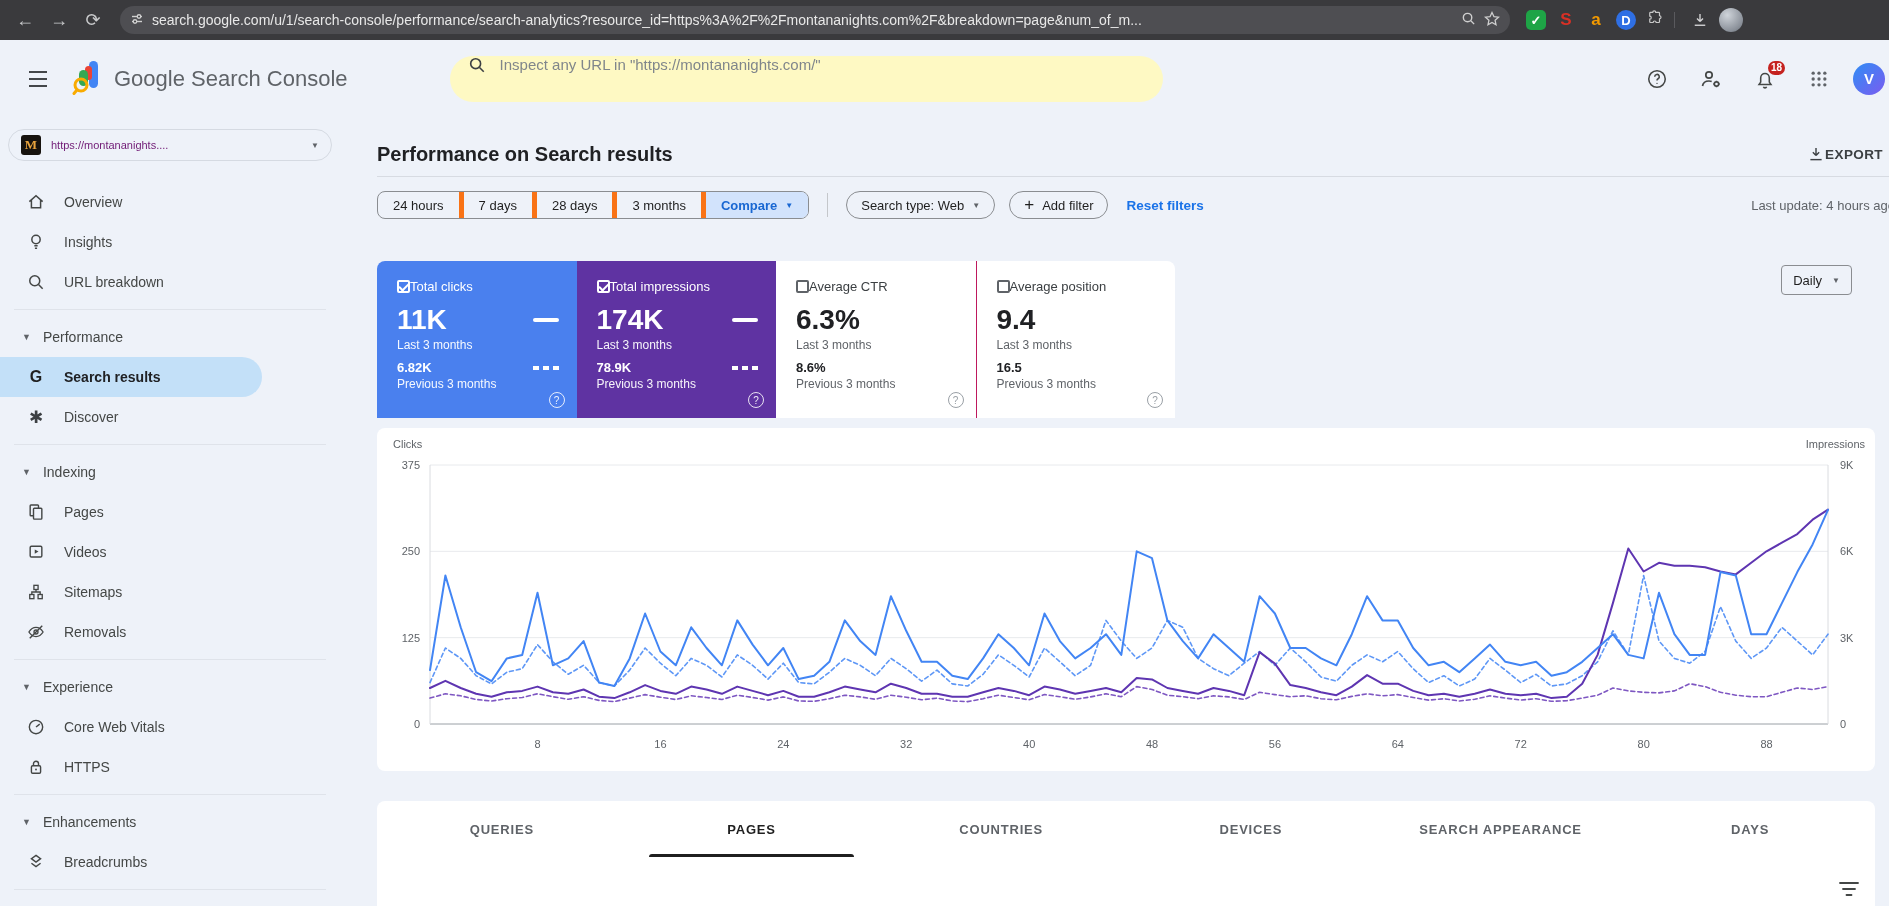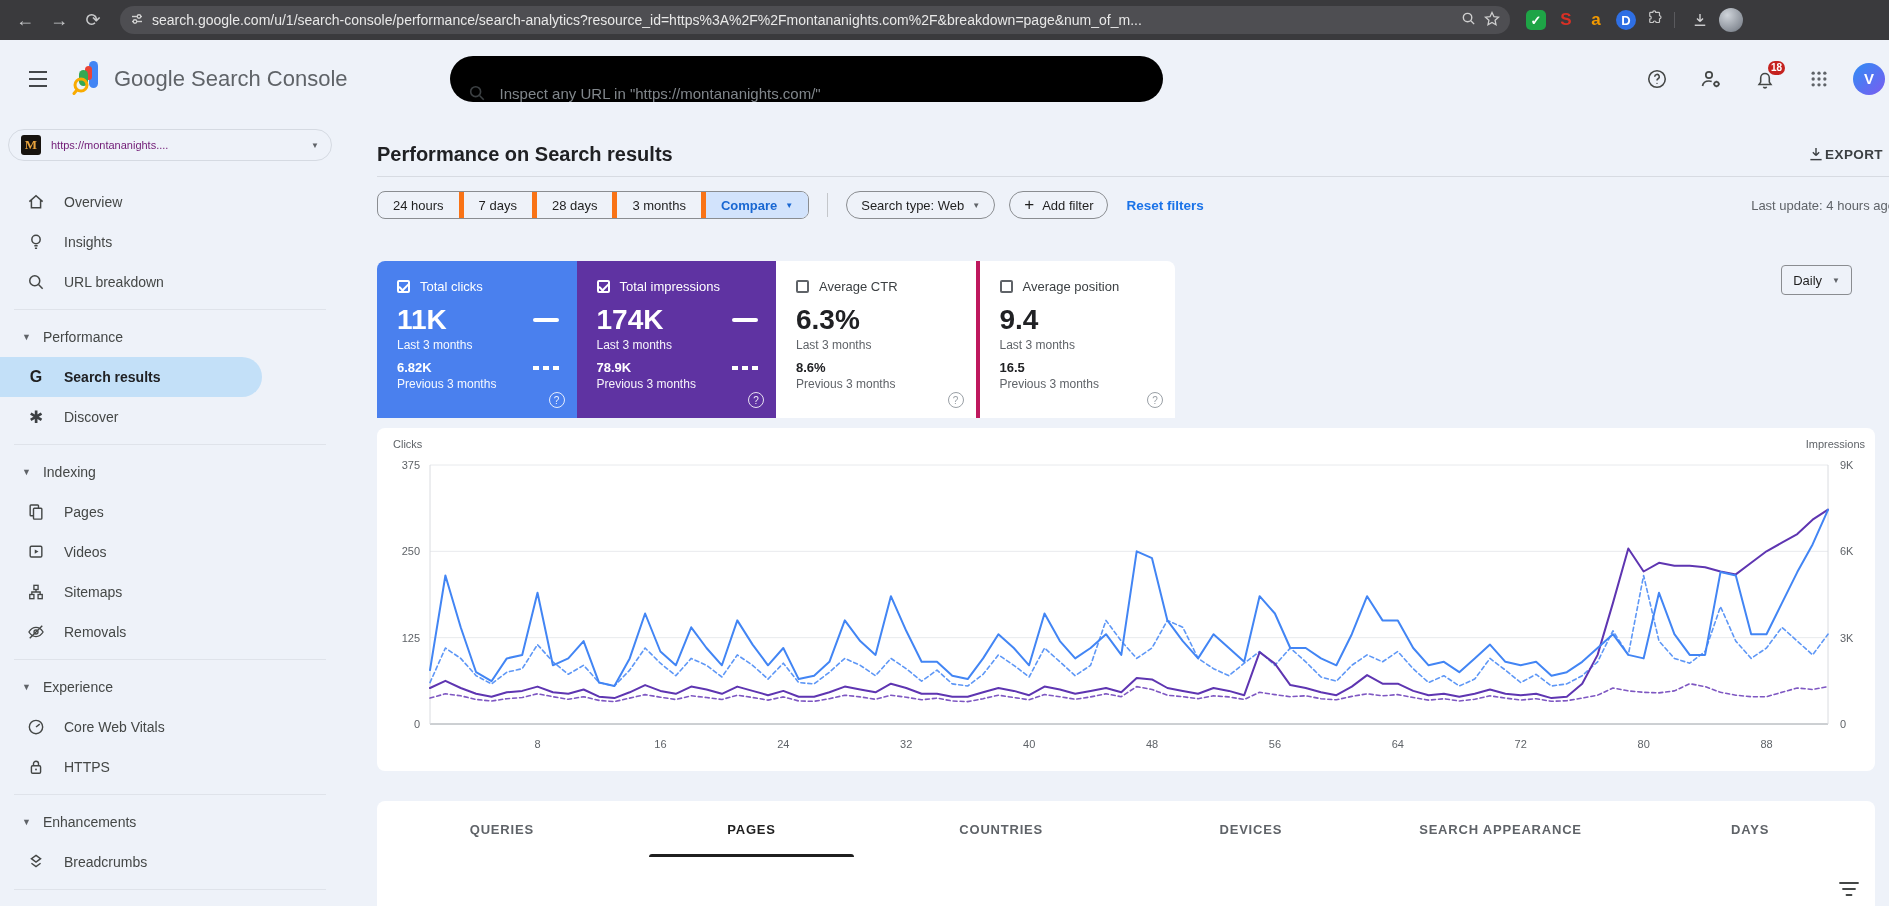--- a/index.html
+++ b/index.html
@@ -21,21 +21,21 @@
   .bar-div{width:1px;height:16px;background:#5a5a5e;margin:0 6px}
   .dl-icon{color:#d6d6d8}
   .browser-avatar{width:24px;height:24px;border-radius:50%;background:radial-gradient(circle at 35% 30%,#cfd4da,#8a9099 70%,#5f6670)}
 
   
   .app-header{height:77px;display:flex;align-items:center;padding:13px 18px;background:#eef2f9}
   .hamburger{width:40px;height:40px;border-radius:50%;display:flex;flex-direction:column;justify-content:center;gap:5px;align-items:center}
   .hamburger span{display:block;width:18px;height:2px;background:#44474a}
   .gsc-logo{margin:0 10px 0 14px}
   .product-name{font-size:22px;color:#5f6368;white-space:nowrap}
-  .hdr-search{width:713px;height:46px;border-radius:23px;background:#000000;display:flex;align-items:flex-end;padding:0 18px;gap:14px;margin-left:102px}
+  .hdr-search{width:713px;height:46px;border-radius:23px;background:#fef9c3;display:flex;align-items:flex-start;padding:0 18px;gap:14px;margin-left:102px}
   .hdr-search svg{flex:0 0 auto}
   .hdr-search-ph{color:#80868b;font-size:15px}
   .hdr-right{margin-left:auto;display:flex;align-items:center;gap:14px}
   .hdr-ic{width:40px;height:40px;display:flex;align-items:center;justify-content:center;position:relative}
   .badge{position:absolute;top:2px;right:0;background:#c5221f;color:#fff;font-size:10px;font-weight:700;min-width:17px;height:14px;border-radius:8px;display:flex;align-items:center;justify-content:center;padding:0 3px}
   .hdr-avatar{width:32px;height:32px;border-radius:50%;background:linear-gradient(135deg,#2f8df5,#7b5cf0);color:#fff;font-weight:700;font-size:15px;display:flex;align-items:center;justify-content:center;margin-right:-14px}
 
   
   .layout{display:flex;height:789px}
   .sidebar{width:340px;flex:0 0 auto}
@@ -73,23 +73,23 @@
   .pill-btn{height:28px;border:1px solid #8a8d91;border-radius:14px;display:flex;align-items:center;padding:0 14px;font-size:13px;color:#1f1f1f;gap:8px;cursor:pointer;white-space:nowrap}
   .pill-btn + .pill-btn{margin-left:14px}
   .plus{font-size:17px;font-weight:400}
   .reset-link{color:#1a73e8;font-size:13.5px;font-weight:700;margin-left:18px;cursor:pointer;white-space:nowrap}
   .last-update{margin-left:auto;margin-right:-20px;font-size:13px;color:#5f6368;white-space:nowrap}
 
   
   .cards-wrap{margin-top:42px;position:relative}
   .cards-panel{width:798px;display:grid;grid-template-columns:repeat(4,199.5px);background:#fff;border-radius:8px 8px 0 0;overflow:hidden}
   .metric-card{height:157px;padding:18px 18px 0 20px;position:relative;color:#3c4043;cursor:pointer}
-  .metric-card.white + .metric-card.white{border-left:4px solid #be185d}
+  .metric-card.white + .metric-card.white{border-left:1px solid #be185d}
   .metric-card.colored{color:#fff}
-  .check-row{display:flex;align-items:center;gap:10px;font-size:13px}
+  .check-row{display:flex;align-items:center;font-size:13px}
   .metric-card.colored .check-row{color:#fff}
   .checkbox{width:13px;height:13px;border:2px solid #5f6368;border-radius:2px;position:relative;flex:0 0 auto}
   .metric-card.colored .checkbox{border-color:#fff}
   .metric-card.checked .checkbox::after{content:"";position:absolute;left:0px;top:1px;width:8px;height:4px;border-left:2px solid #fff;border-bottom:2px solid #fff;transform:rotate(-45deg)}
   .num-row{display:flex;align-items:center;justify-content:space-between;margin-top:10px}
   .primary-num{font-size:28px;font-weight:700;color:#202124}
   .secondary-num{font-size:13px;font-weight:700;color:#202124}
   .metric-card.colored .primary-num,.metric-card.colored .secondary-num{color:#fff}
   .period{font-size:12px;margin-top:2px;color:#5f6368}
   .metric-card.colored .period{color:rgba(255,255,255,.95)}

